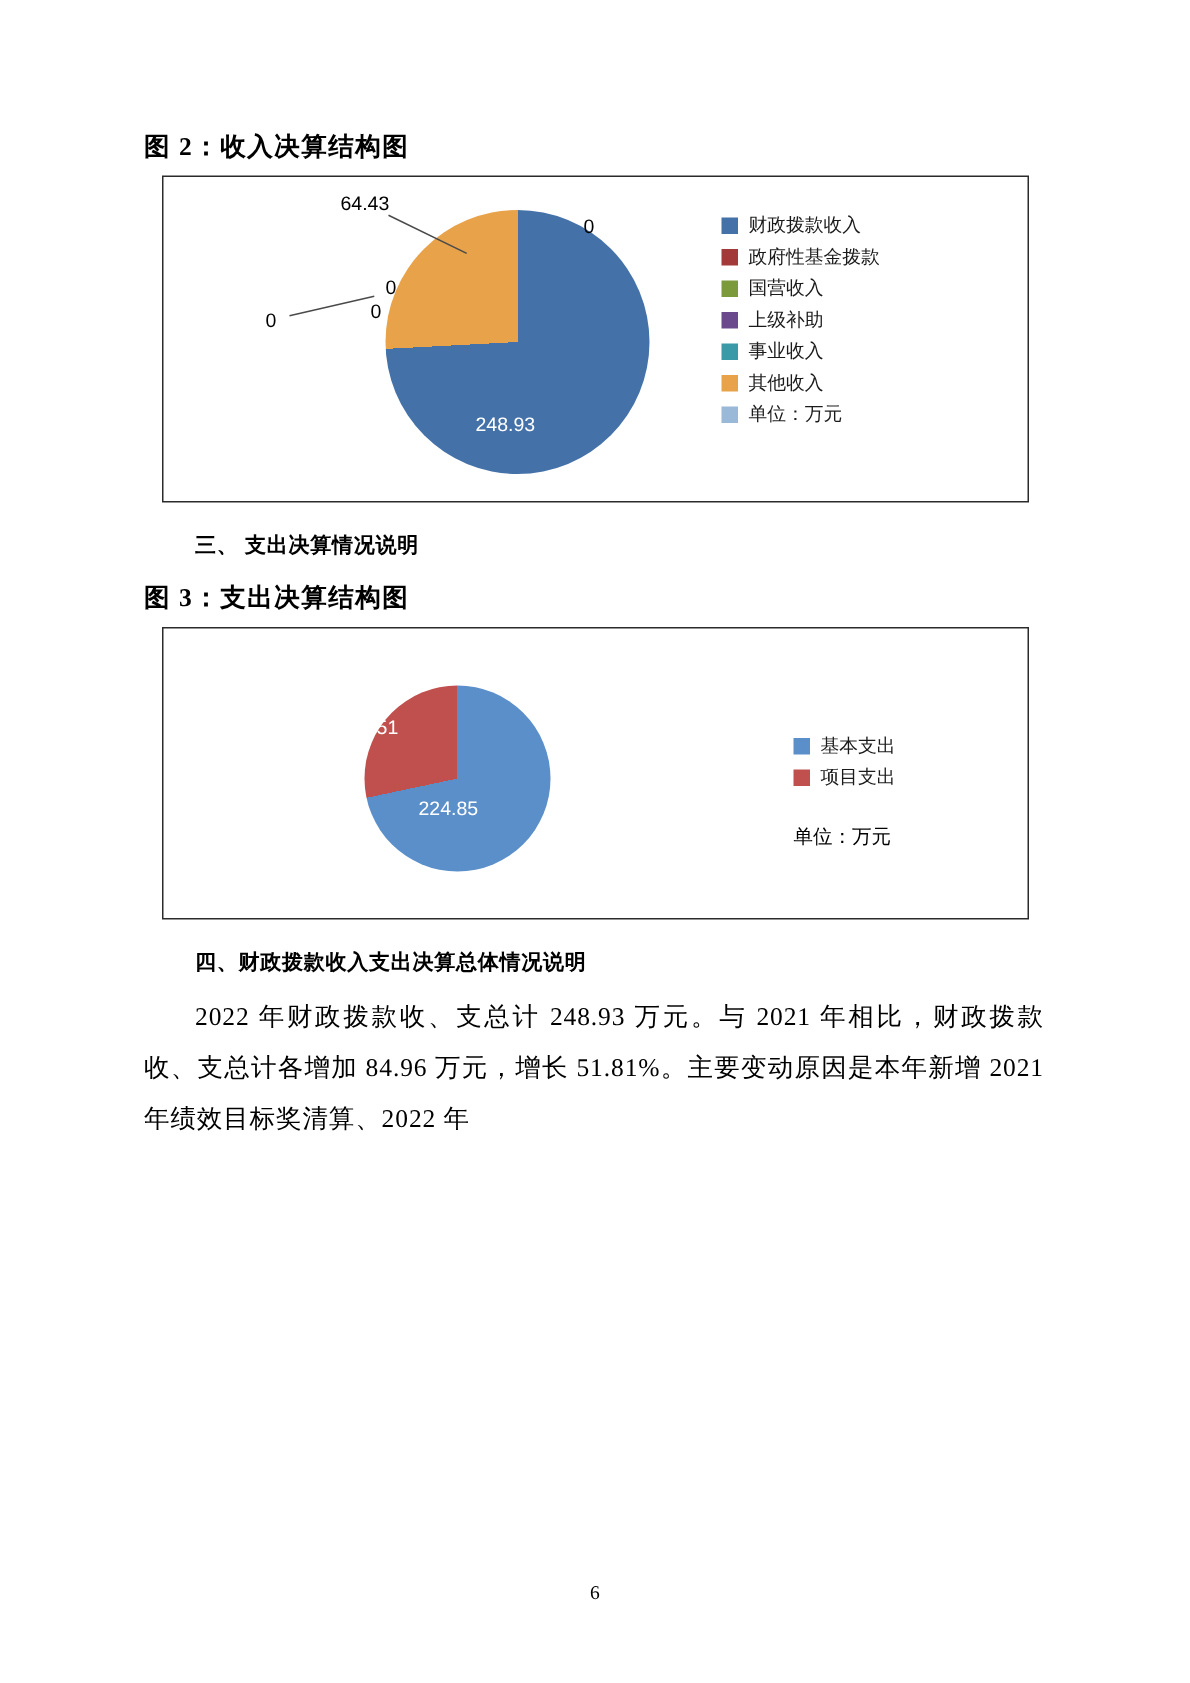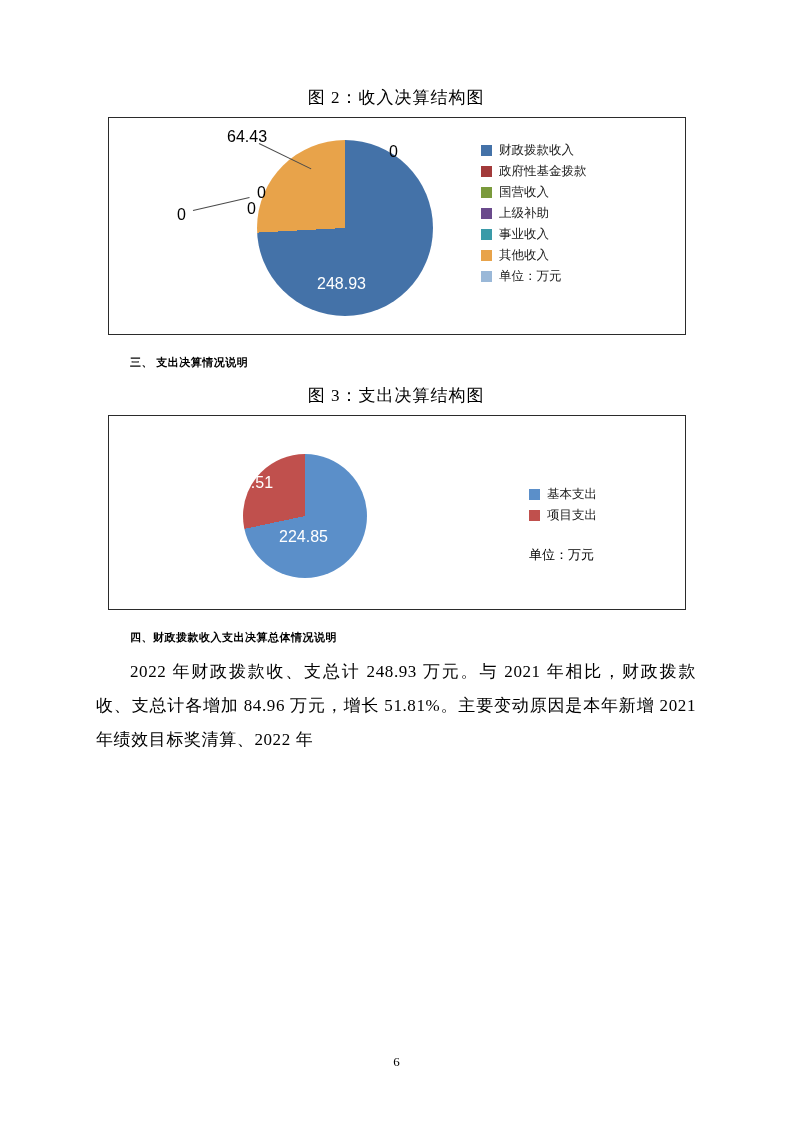--- a/index.html
+++ b/index.html
@@ -20,26 +20,26 @@
     overflow: hidden;
   }
   .content {
     position: absolute;
     left: 96px;
     top: 86px;
     width: 600px;
   }
 
   .fig-caption {
-    text-align: center;
     font-size: 17px;
     font-family: "Liberation Serif", "DejaVu Serif", serif;
     letter-spacing: 1px;
     margin: 0 0 8px 0;
     color: #000;
+    font-weight: bold;
   }
 
   
   .chart-box {
     border: 1px solid #2b2b2b;
     box-sizing: border-box;
     position: relative;
     background: #ffffff;
   }
   .chart-box.income {
@@ -82,38 +82,38 @@
     display: inline-block;
   }
   .legend .legend-label {
     font-family: Liberation Sans, sans-serif;
     font-size: 12.5px;
   }
 
   .data-label {
     position: absolute;
     font-family: "Liberation Sans", sans-serif;
-    font-size: 16px;
+    font-size: 13px;
     color: #000;
     white-space: nowrap;
   }
   .data-label.white { color: #ffffff; }
 
   .leader {
     position: absolute;
     background: #4a4a4a;
     height: 1px;
     transform-origin: left center;
   }
 
   
   h3.section-title {
-    font-family: Liberation Serif, serif;
+    font-family: Liberation Sans, sans-serif;
     font-weight: bold;
-    font-size: 11px;
+    font-size: 14px;
     margin: 20px 0 10px 0;
     text-indent: 34px;
     letter-spacing: 0.5px;
   }
 
   p.para {
     font-size: 17px;
     line-height: 34px;
     margin: 0 0 0 0;
     text-indent: 34px;

